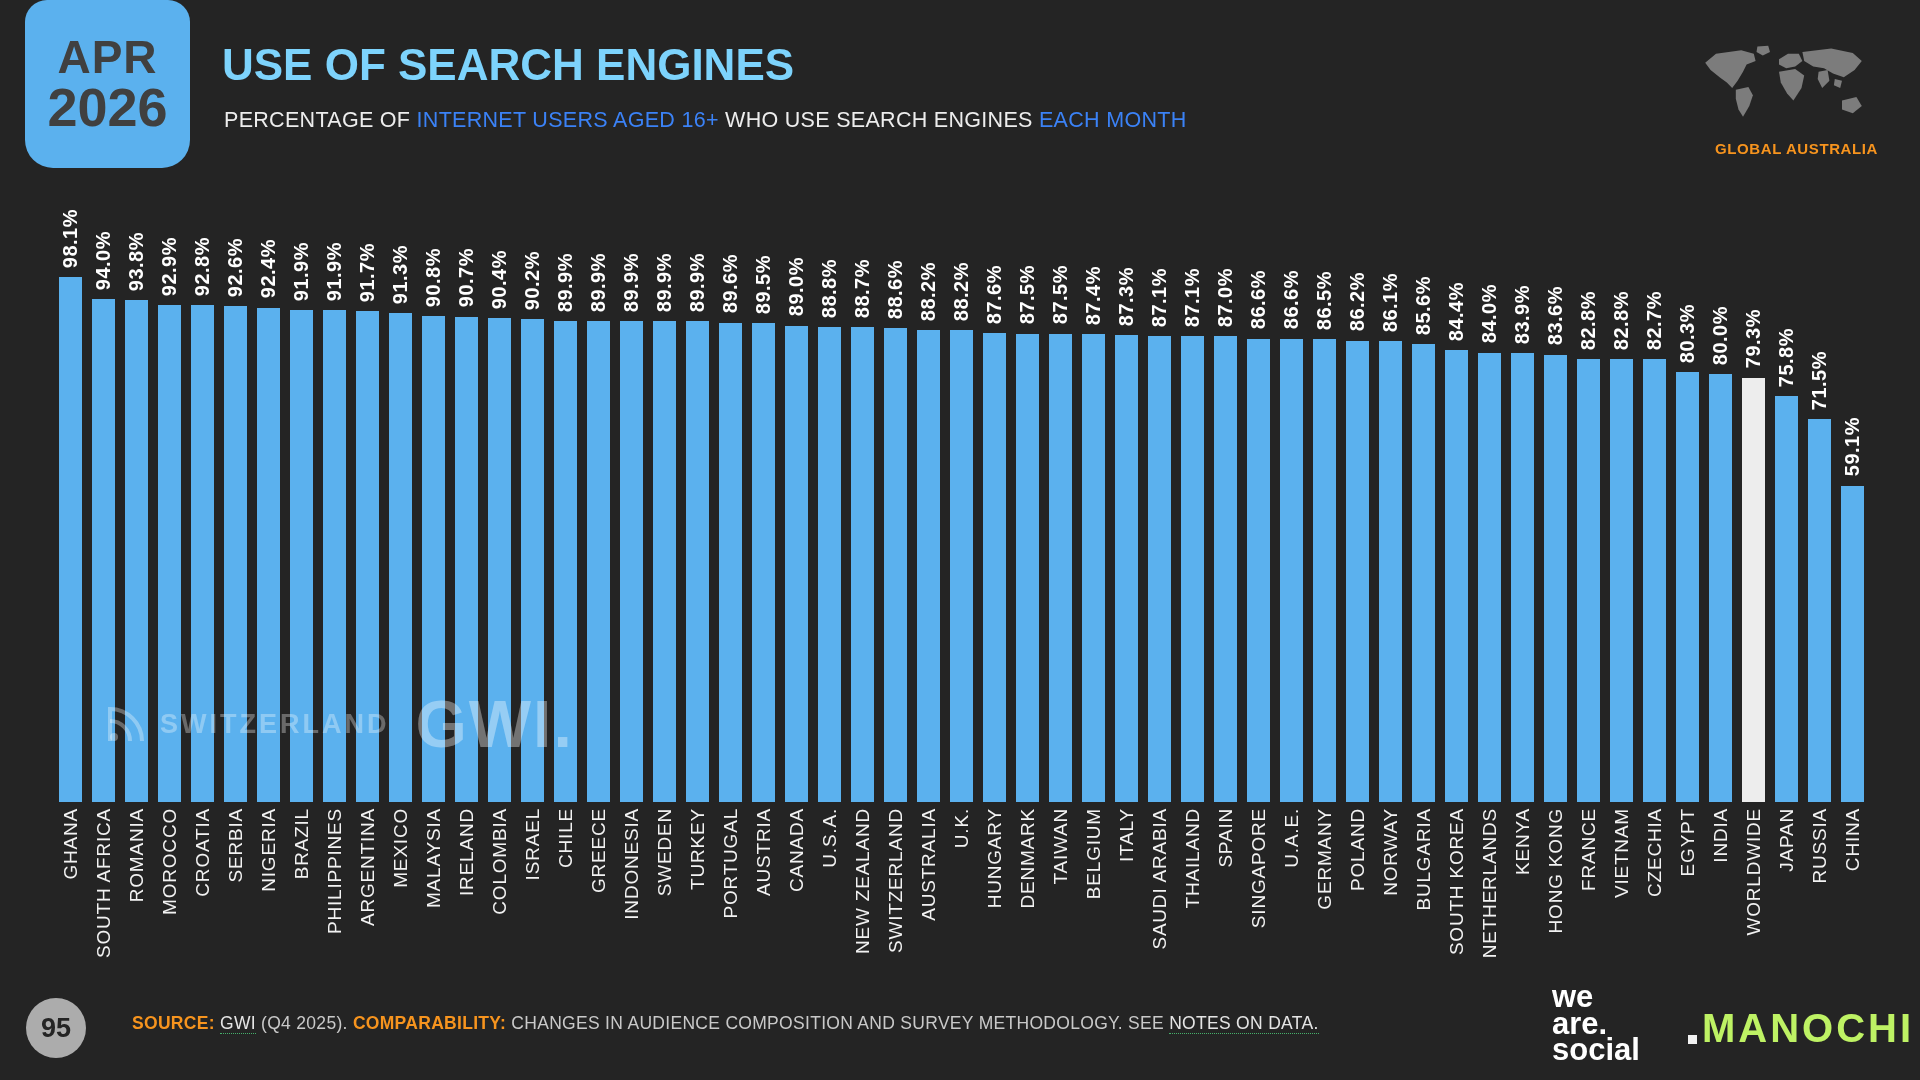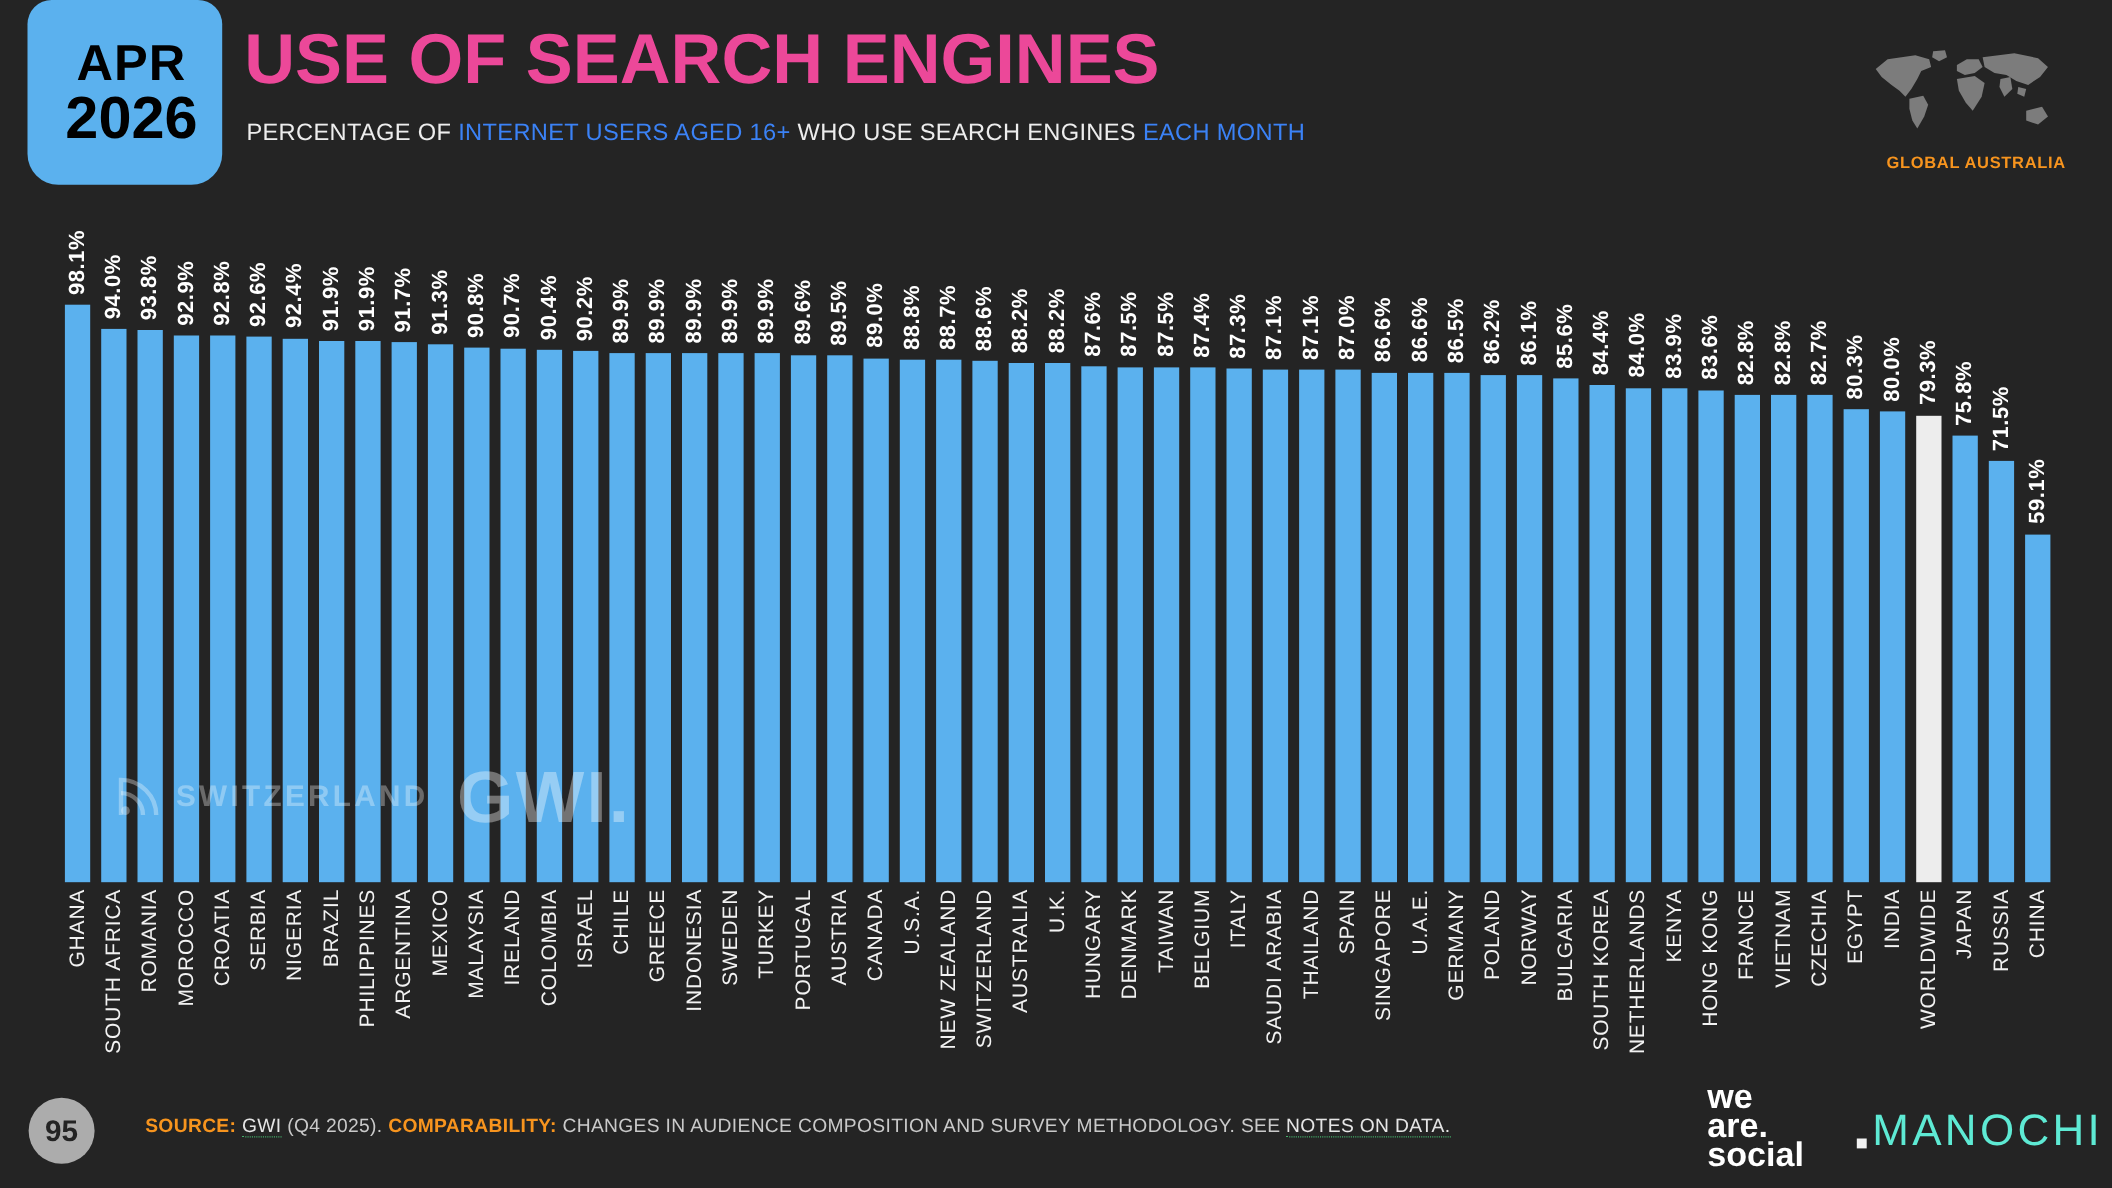--- a/index.html
+++ b/index.html
@@ -6,27 +6,27 @@
   .slide{
     position:relative;width:1920px;height:1080px;overflow:hidden;
     background:#242424;font-family:"Liberation Sans",sans-serif;
     -webkit-font-smoothing:antialiased;
   }
   
   .date-badge{
     position:absolute;left:25px;top:0;width:165px;height:168px;
     background:#5BB1EE;border-radius:22px 22px 28px 28px;
     display:flex;flex-direction:column;align-items:center;justify-content:center;
-    color:#000000;font-weight:bold;text-align:center;padding-left:12px;
+    color:#404040;font-weight:bold;text-align:center;
   }
   .date-badge .month{font-size:46px;line-height:1.0;letter-spacing:1px;}
   .date-badge .year{font-size:54px;line-height:1.0;margin-top:0;letter-spacing:0px;}
   .page-title{
-    position:absolute;left:222px;top:16px;
-    font-size:64px;font-weight:bold;color:#ec4899;letter-spacing:0px;white-space:nowrap;
+    position:absolute;left:222px;top:40px;
+    font-size:44px;font-weight:bold;color:#7dd3fc;letter-spacing:0px;white-space:nowrap;
   }
   .page-subtitle{
     position:absolute;left:224px;top:108px;
     font-size:21.5px;color:#EDEDED;letter-spacing:0.3px;white-space:nowrap;
   }
   .page-subtitle .hl{color:#3b82f6;}
   .map-wrap{position:absolute;right:42px;top:38px;width:180px;height:100px;}
   .overview-label{
     position:absolute;right:42px;top:140px;width:300px;text-align:right;
     color:#F7941E;font-weight:bold;font-size:15px;letter-spacing:0.6px;
@@ -82,21 +82,21 @@
   .footnote a{
     color:#e5e5e5;text-decoration:none;
     border-bottom:1.5px dotted #45B06B;cursor:pointer;
   }
   .was-logo{
     position:absolute;left:1552px;top:984px;
     color:#FFFFFF;font-weight:bold;font-size:31px;line-height:0.86;letter-spacing:0px;
   }
   .manochi-logo{
     position:absolute;left:1688px;top:1006px;
-    color:#5eead4;font-weight:normal;font-size:40px;letter-spacing:3px;
+    color:#bef264;font-weight:bold;font-size:40px;letter-spacing:3px;
     display:flex;align-items:flex-end;
   }
   .manochi-dot{width:9px;height:9px;background:#F2F2F2;margin:0 5px 7px 0;}
 </style>
 </head>
 <body>
 
 <div class="slide">
 
   <div class="date-badge">

